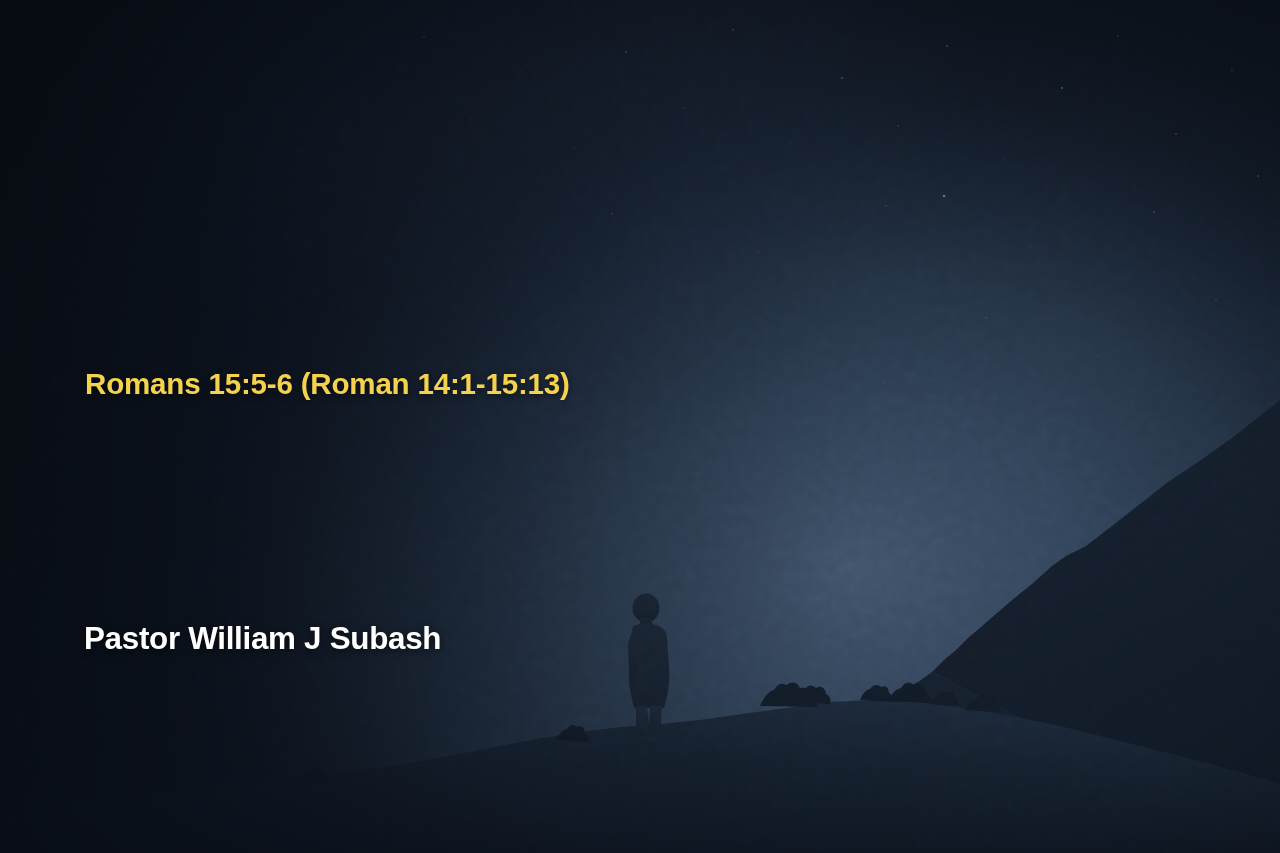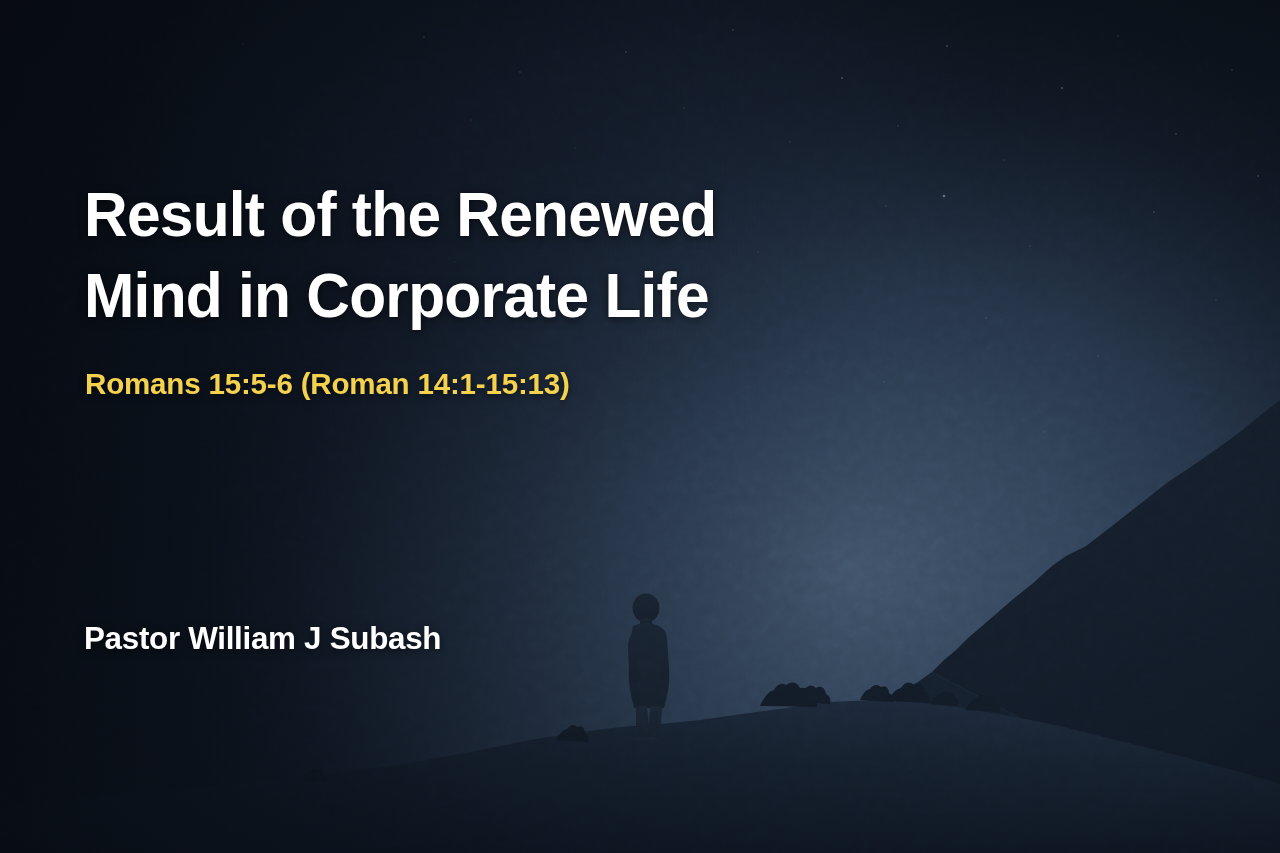--- a/index.html
+++ b/index.html
@@ -283,24 +283,20 @@
   <svg class="bg-layer" id="bg-grain" viewBox="0 0 128 86" preserveAspectRatio="none">
     <filter id="noiseF">
       <feTurbulence type="fractalNoise" baseFrequency="0.9" numOctaves="3" stitchTiles="stitch"></feTurbulence>
       <feColorMatrix type="saturate" values="0"></feColorMatrix>
     </filter>
     <rect width="128" height="86" filter="url(#noiseF)" opacity="0.30"></rect>
   </svg>
 
   <div id="content">
 
-    <div id="title-block">
-      <span class="title-line">Result of the Renewed</span>
-      <span class="title-line">Mind in Corporate Life</span>
-    </div>
 
     <div id="subtitle">Romans 15:5-6 (Roman 14:1-15:13)</div>
 
     <div id="speaker">Pastor William J Subash</div>
 
   </div>
 
 </div>
 
 </body></html>

